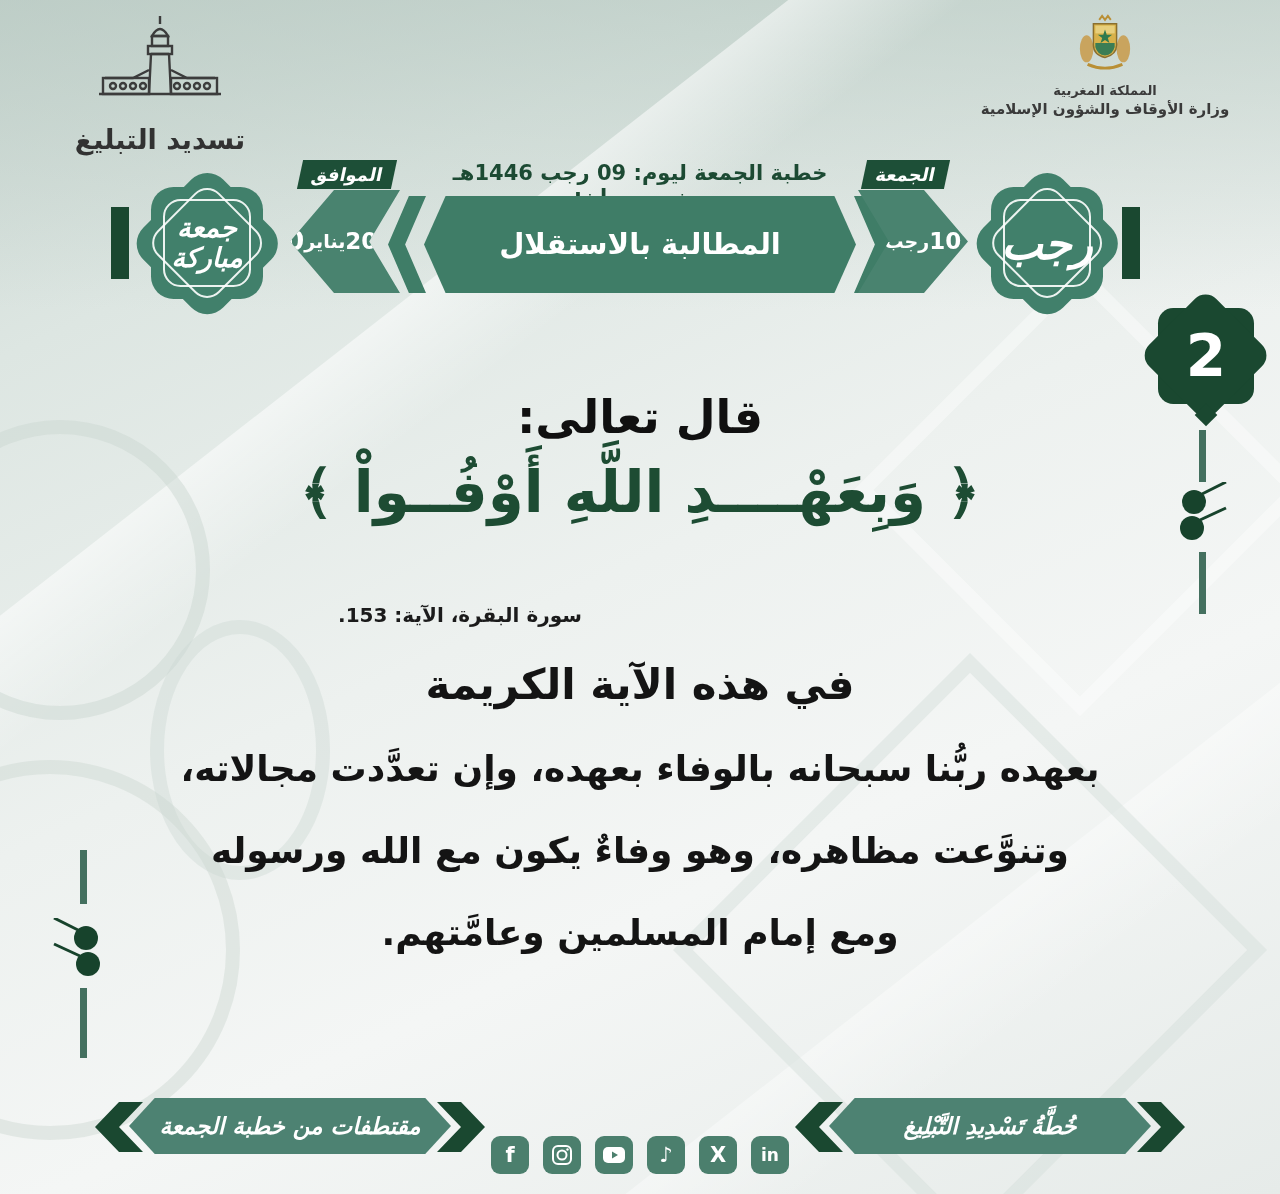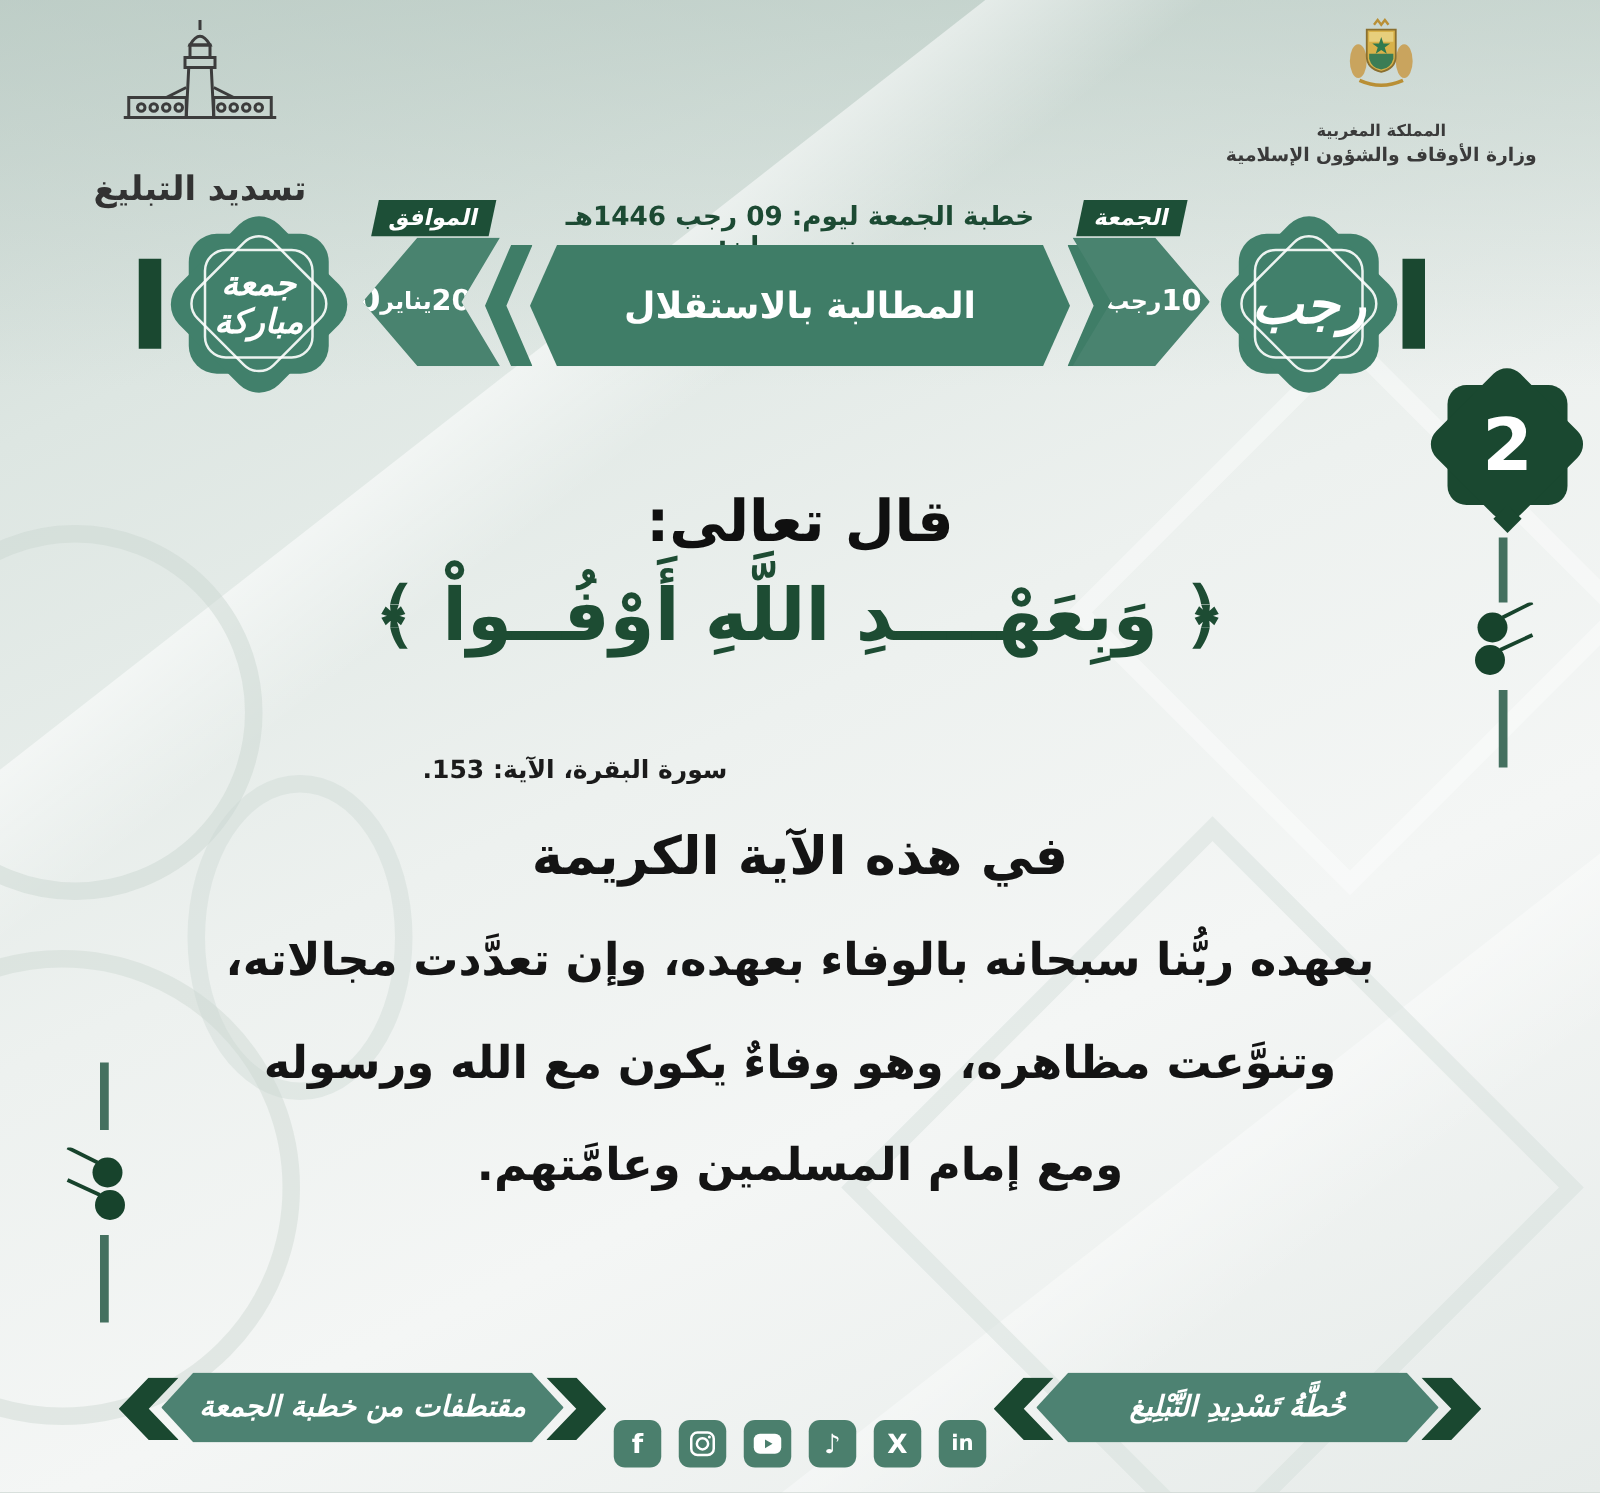--- a/index.html
+++ b/index.html
@@ -19,23 +19,23 @@
   .wm { position:absolute; border:14px solid rgba(255,255,255,.38); pointer-events:none; }
   .wm.star1 { width:320px; height:320px; left:920px; top:330px; transform:rotate(45deg); }
   .wm.star2 { width:420px; height:420px; left:760px; top:740px; transform:rotate(45deg); border-color:rgba(214,224,219,.5); }
   .wm.ring1 { width:300px; height:300px; left:-90px; top:420px; border-radius:50%; border-color:rgba(203,216,209,.5); }
   .wm.ring2 { width:380px; height:380px; left:-140px; top:760px; border-radius:50%; border-color:rgba(203,216,209,.45); }
   .wm.ring3 { width:180px; height:260px; left:150px; top:620px; border-radius:50%; border-color:rgba(203,216,209,.4); }
 
   
   .logo-left { position:absolute; left:70px; top:16px; width:180px; text-align:center; z-index:3; }
   .logo-left .mosque { display:block; margin:0 auto; }
-  .logo-left .lbl { margin-top:20px; font-size:27px; font-weight:bold; color:#323232; }
+  .logo-left .lbl { margin-top:8px; font-size:27px; font-weight:bold; color:#323232; }
   .logo-right { position:absolute; right:50px; top:14px; width:250px; text-align:center; color:#3a3a3a; z-index:3; }
-  .logo-right .l1 { margin-top:20px; font-size:13px; font-weight:bold; }
+  .logo-right .l1 { margin-top:5px; font-size:13px; font-weight:bold; }
   .logo-right .l2 { font-size:15px; font-weight:bold; margin-top:2px; }
 
   
   .band { position:absolute; left:0; top:0; width:1280px; height:330px; z-index:4; }
   .vbar { position:absolute; width:18px; height:72px; background:#1a4830; top:207px; }
   .vbar.left { left:111px; } .vbar.right { left:1122px; }
 
   .medallion { position:absolute; width:152px; height:152px; top:167px; }
   .medallion .sq { position:absolute; inset:13%; background:#41806b; border-radius:20%; }
   .medallion .sq.r45 { transform:rotate(45deg); }

